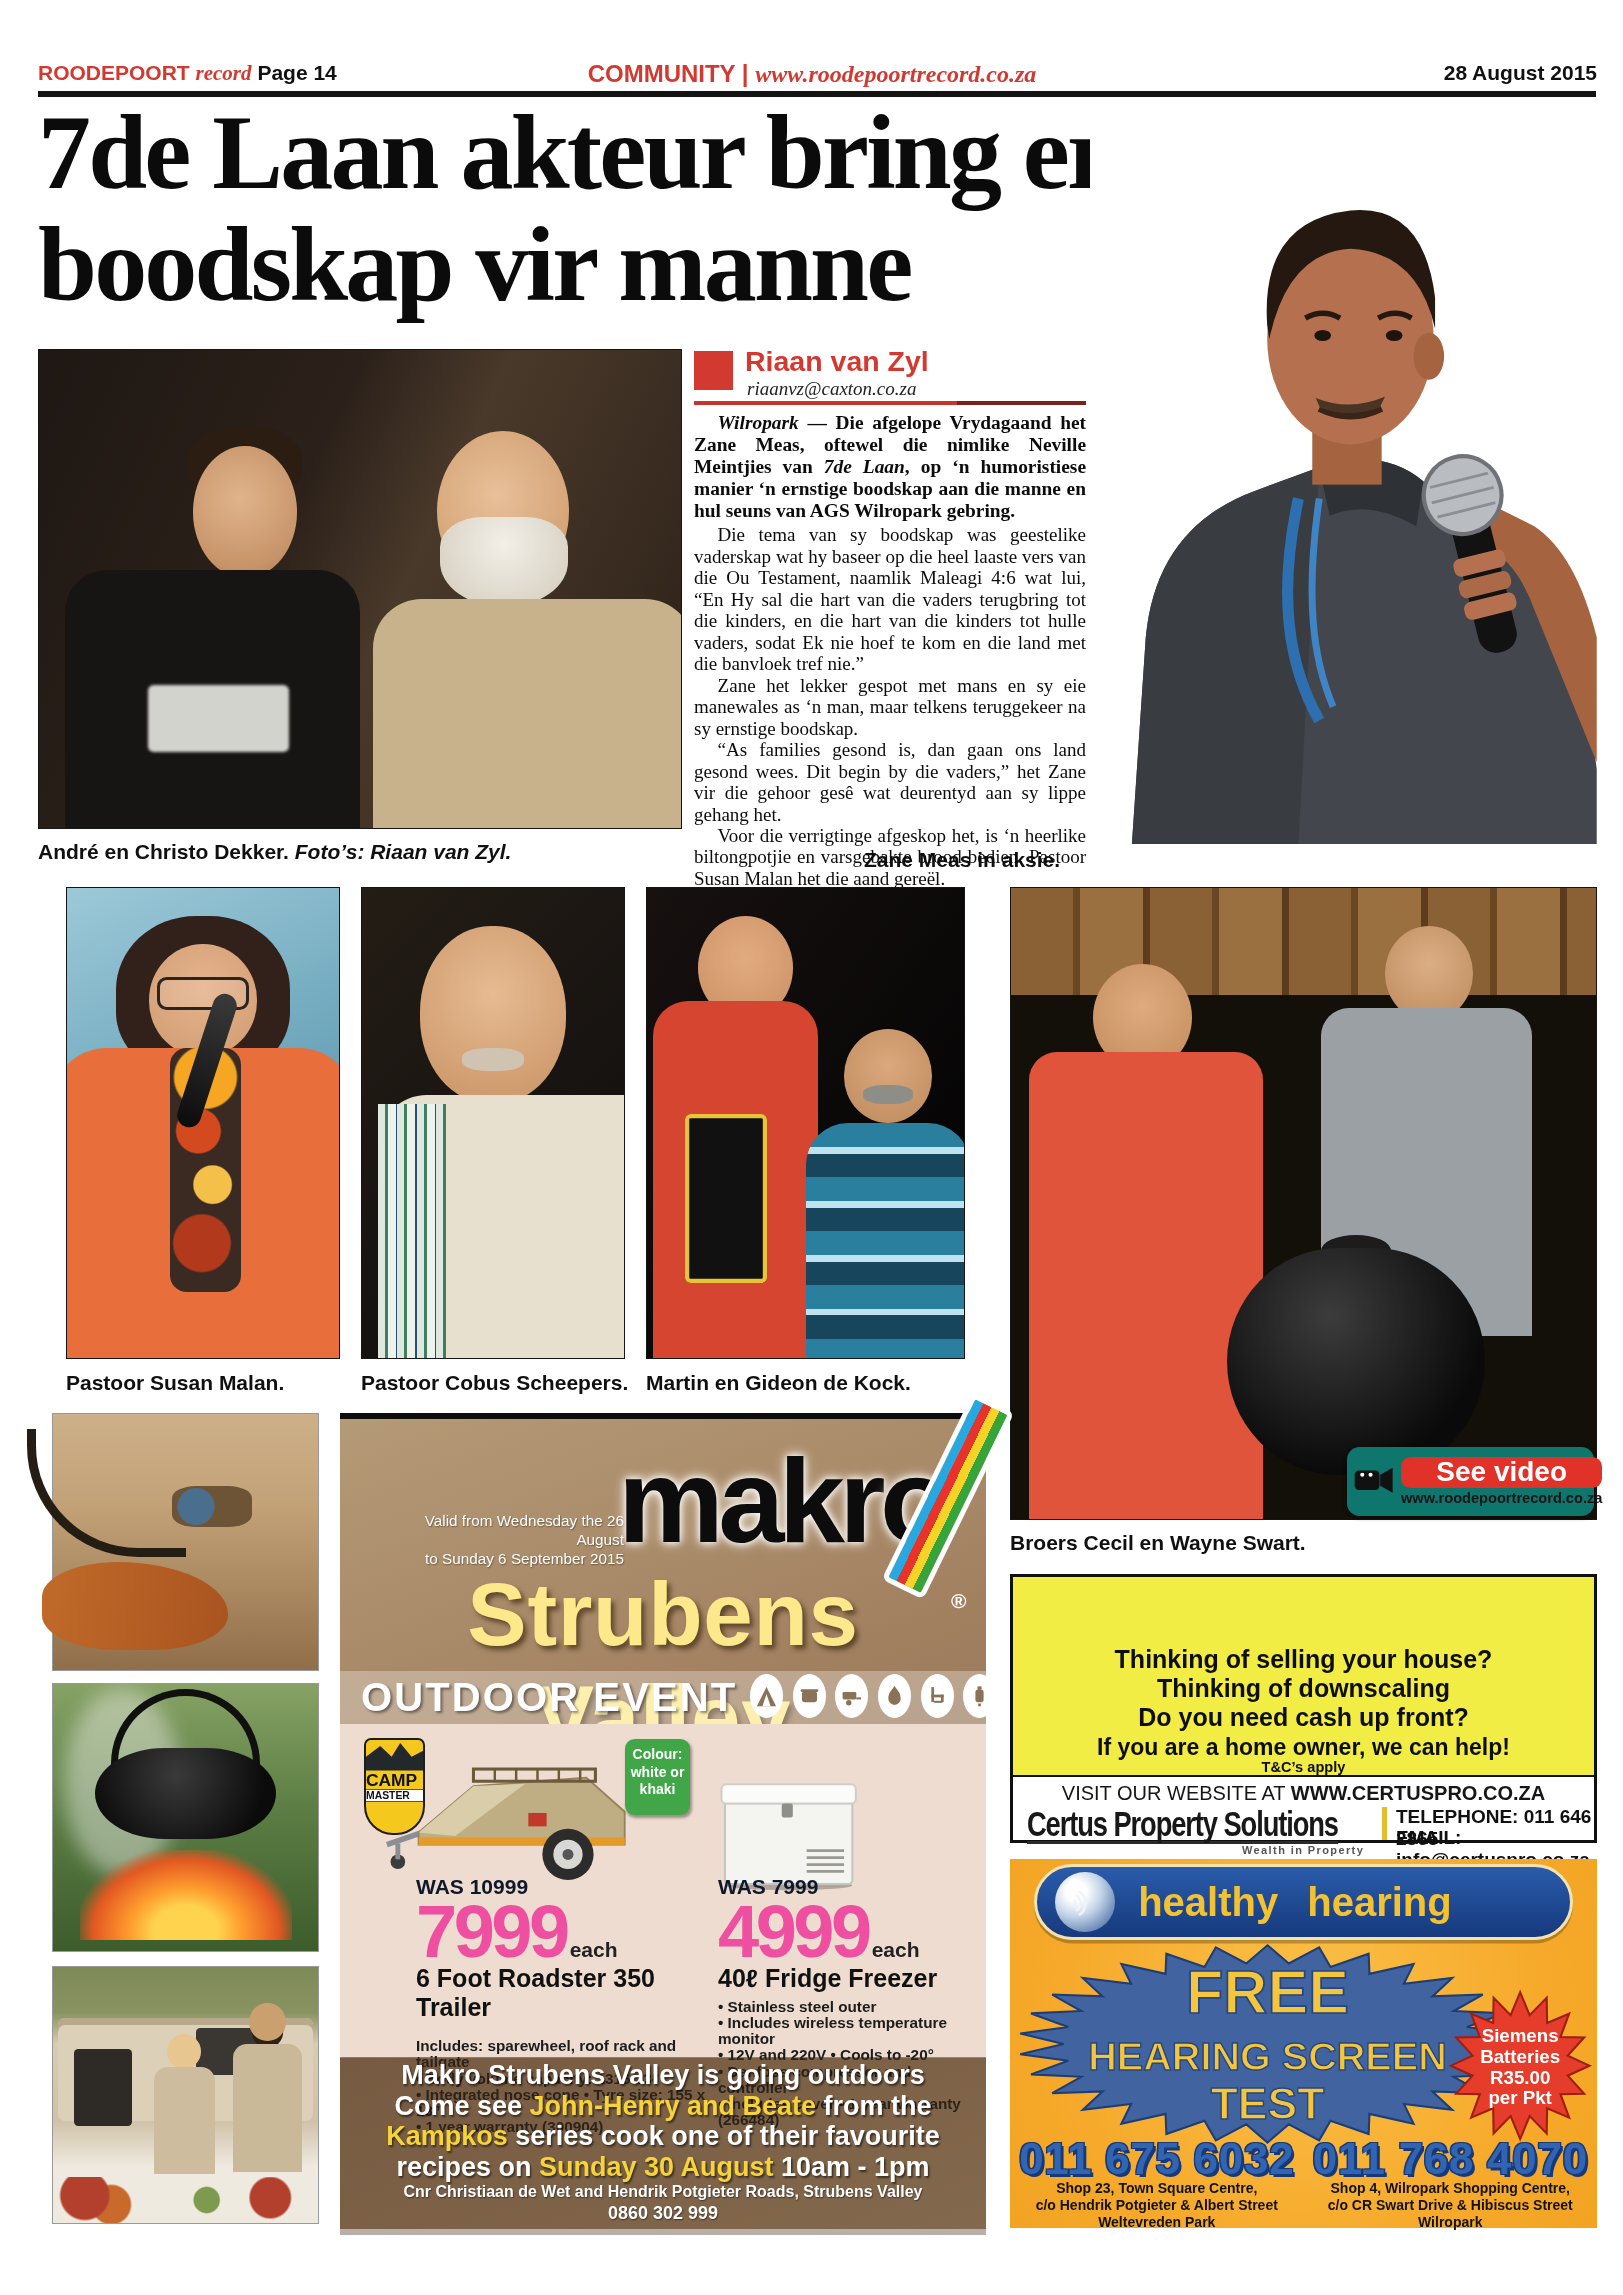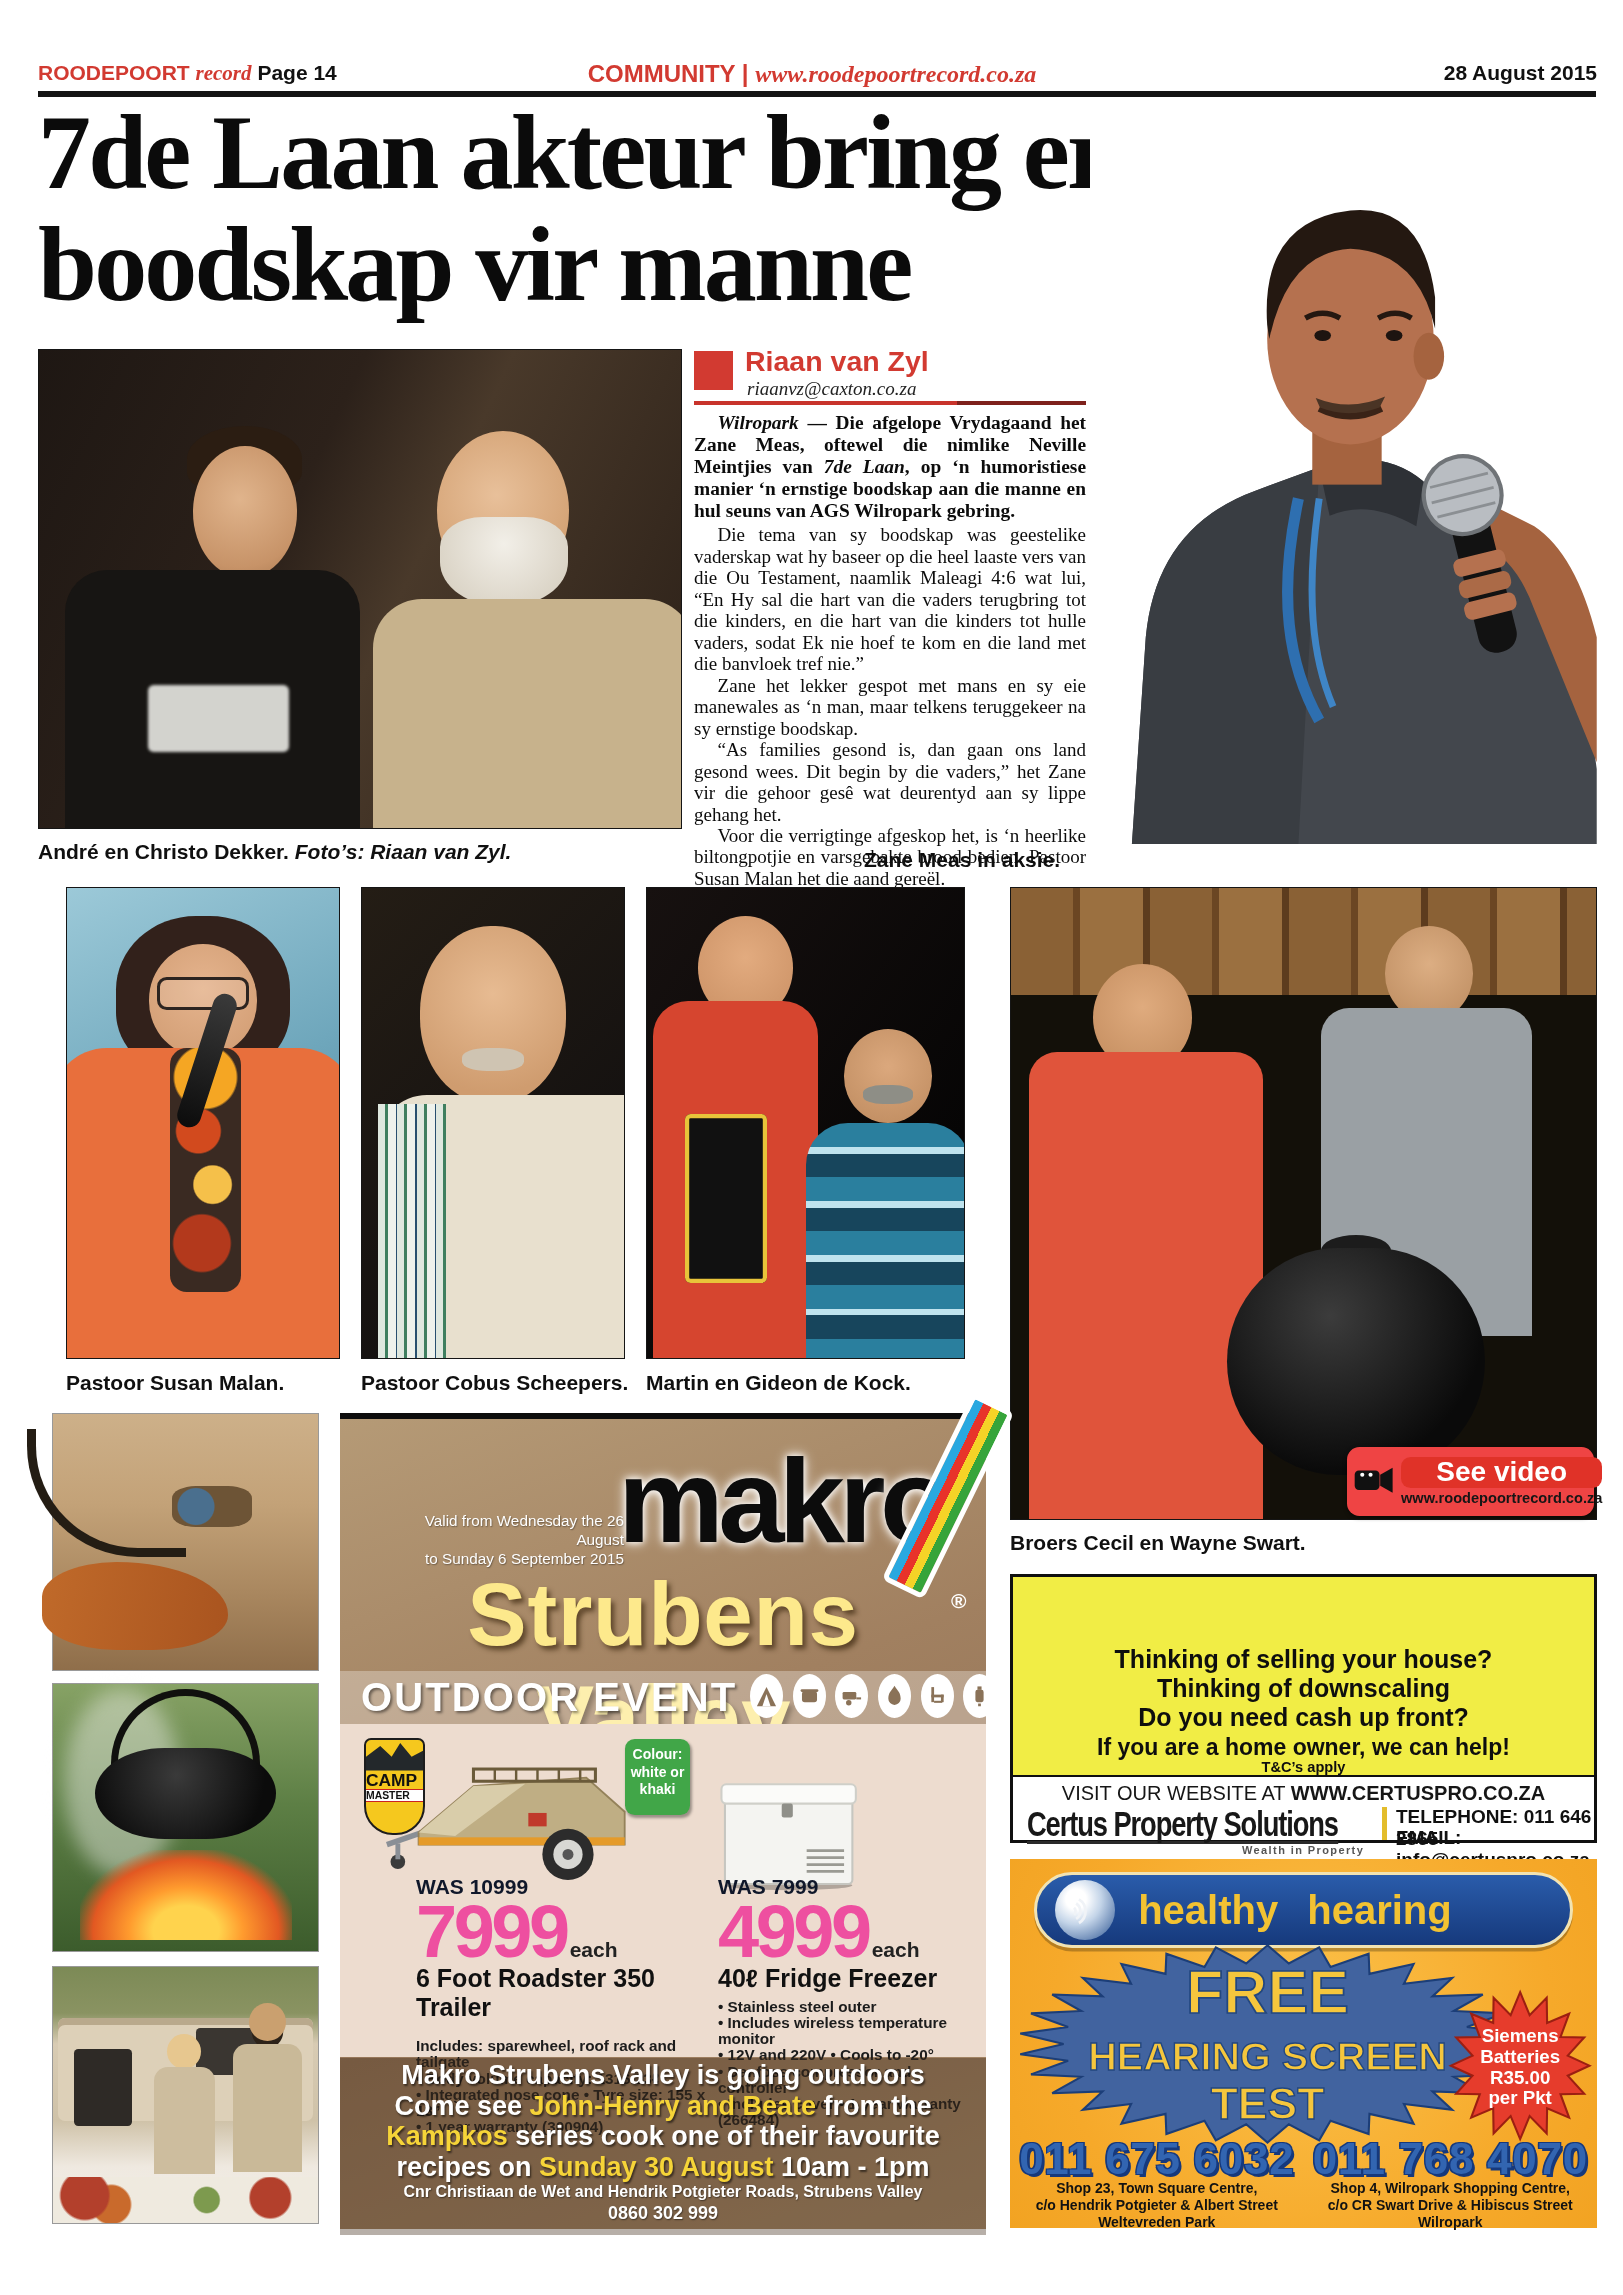--- a/index.html
+++ b/index.html
@@ -104,21 +104,21 @@
   .ph-broers .shirt1{position:absolute;left:3%;top:26%;width:40%;height:74%;border-radius:28px 28px 0 0;background:#e0543b;}
   .ph-broers .face2{position:absolute;left:64%;top:6%;width:15%;height:15%;border-radius:50%;
       background:radial-gradient(circle at 50% 40%,#dcae83,#bb8a5e);}
   .ph-broers .shirt2{position:absolute;left:53%;top:19%;width:36%;height:52%;border-radius:28px 28px 0 0;background:#9aa0a4;}
   .ph-broers .pot{position:absolute;left:37%;top:57%;width:44%;height:36%;border-radius:50%/58%;
       background:radial-gradient(circle at 40% 30%,#3c3c3c,#0a0a0a 70%);}
   .ph-broers .potlid{position:absolute;left:53%;top:55%;width:12%;height:5%;border-radius:50%;background:#1c1c1c;}
   .cap-broers{left:1010px;top:1531px;}
 
   
-  .see-video{left:1347px;top:1447px;width:247px;height:69px;background:#ef4444;border-radius:12.5px;
+  .see-video{left:1347px;top:1447px;width:247px;height:69px;background:#0f766e;border-radius:12.5px;
       display:flex;align-items:center;padding:4.2px 7px;gap:7px;box-shadow:0 1.4px 4.2px rgba(0,0,0,.45);}
   .sv-col{flex:1;display:flex;flex-direction:column;align-items:stretch;}
   .sv-pill{background:#e03228;color:#fff;font-weight:700;font-size:28px;text-align:center;
       border-radius:9.7px;line-height:1.1;padding:0 4.2px;}
   .sv-url{font-size:14.6px;font-weight:700;color:#161616;text-align:center;margin-top:1.4px;}
 
   
   .ph-desert{left:52px;top:1413px;width:267px;height:258px;border:0.7px solid #999;
       background:linear-gradient(#cdb089 0%,#c3a278 35%,#a9875f 70%,#8f6e4a 100%);}
   .ph-desert .man{position:absolute;left:-4%;top:58%;width:70%;height:34%;border-radius:40% 60% 40% 40%;
@@ -213,21 +213,21 @@
   .cf-logo{position:absolute;left:14px;top:229px;font-size:35px;font-weight:900;letter-spacing:-1.4px;color:#181818;
       transform:scaleX(.78);transform-origin:left;border-bottom:3.5px solid #2a2a2a;line-height:1.0;}
   .cf-tag{position:absolute;left:229px;top:267px;font-size:11px;font-weight:700;color:#555;letter-spacing:1.4px;}
   .cf-div{position:absolute;left:369px;top:230px;width:4.9px;height:33px;background:#e3bd2c;}
   .cf-tel{position:absolute;left:383px;top:229px;font-size:19px;font-weight:600;color:#101010;}
   .cf-mail{position:absolute;left:383px;top:250px;font-size:19px;font-weight:600;color:#101010;}
 
   
   .hh{left:1010px;top:1859px;width:587px;height:369px;
       background:radial-gradient(circle at 50% 42%,#fbc14a 0%,#f6a92a 68%,#f2a322 100%);}
-  .hh-banner{position:absolute;left:23.6px;top:13px;width:539px;height:76px;border-radius:39px;
+  .hh-banner{position:absolute;left:23.6px;top:5px;width:539px;height:76px;border-radius:39px;
       background:linear-gradient(#2a5cab,#16397c);border:3.5px solid #f2e3b2;box-shadow:0 3.5px 0 rgba(0,0,0,.25);
       display:flex;align-items:center;gap:23.6px;padding:0 18px;}
   .hh-logo{width:60px;height:60px;border-radius:50%;flex:0 0 auto;
       background:radial-gradient(circle at 35% 32%,#ffffff 0 18%,#c3d4e8 45%,#27508f 100%);
       display:flex;align-items:center;justify-content:center;}
   .hh-brand{font-size:40px;font-weight:800;color:#f2c232;display:flex;gap:29px;}
   .hh-starwrap{position:absolute;left:4.2px;top:82px;}
   .hh-redstar{position:absolute;left:436px;top:129px;}
   .hh-tels{position:absolute;left:0;top:275px;width:100%;display:flex;justify-content:space-around;
       font-size:44px;font-weight:900;color:#3265b1;letter-spacing:0.7px;

